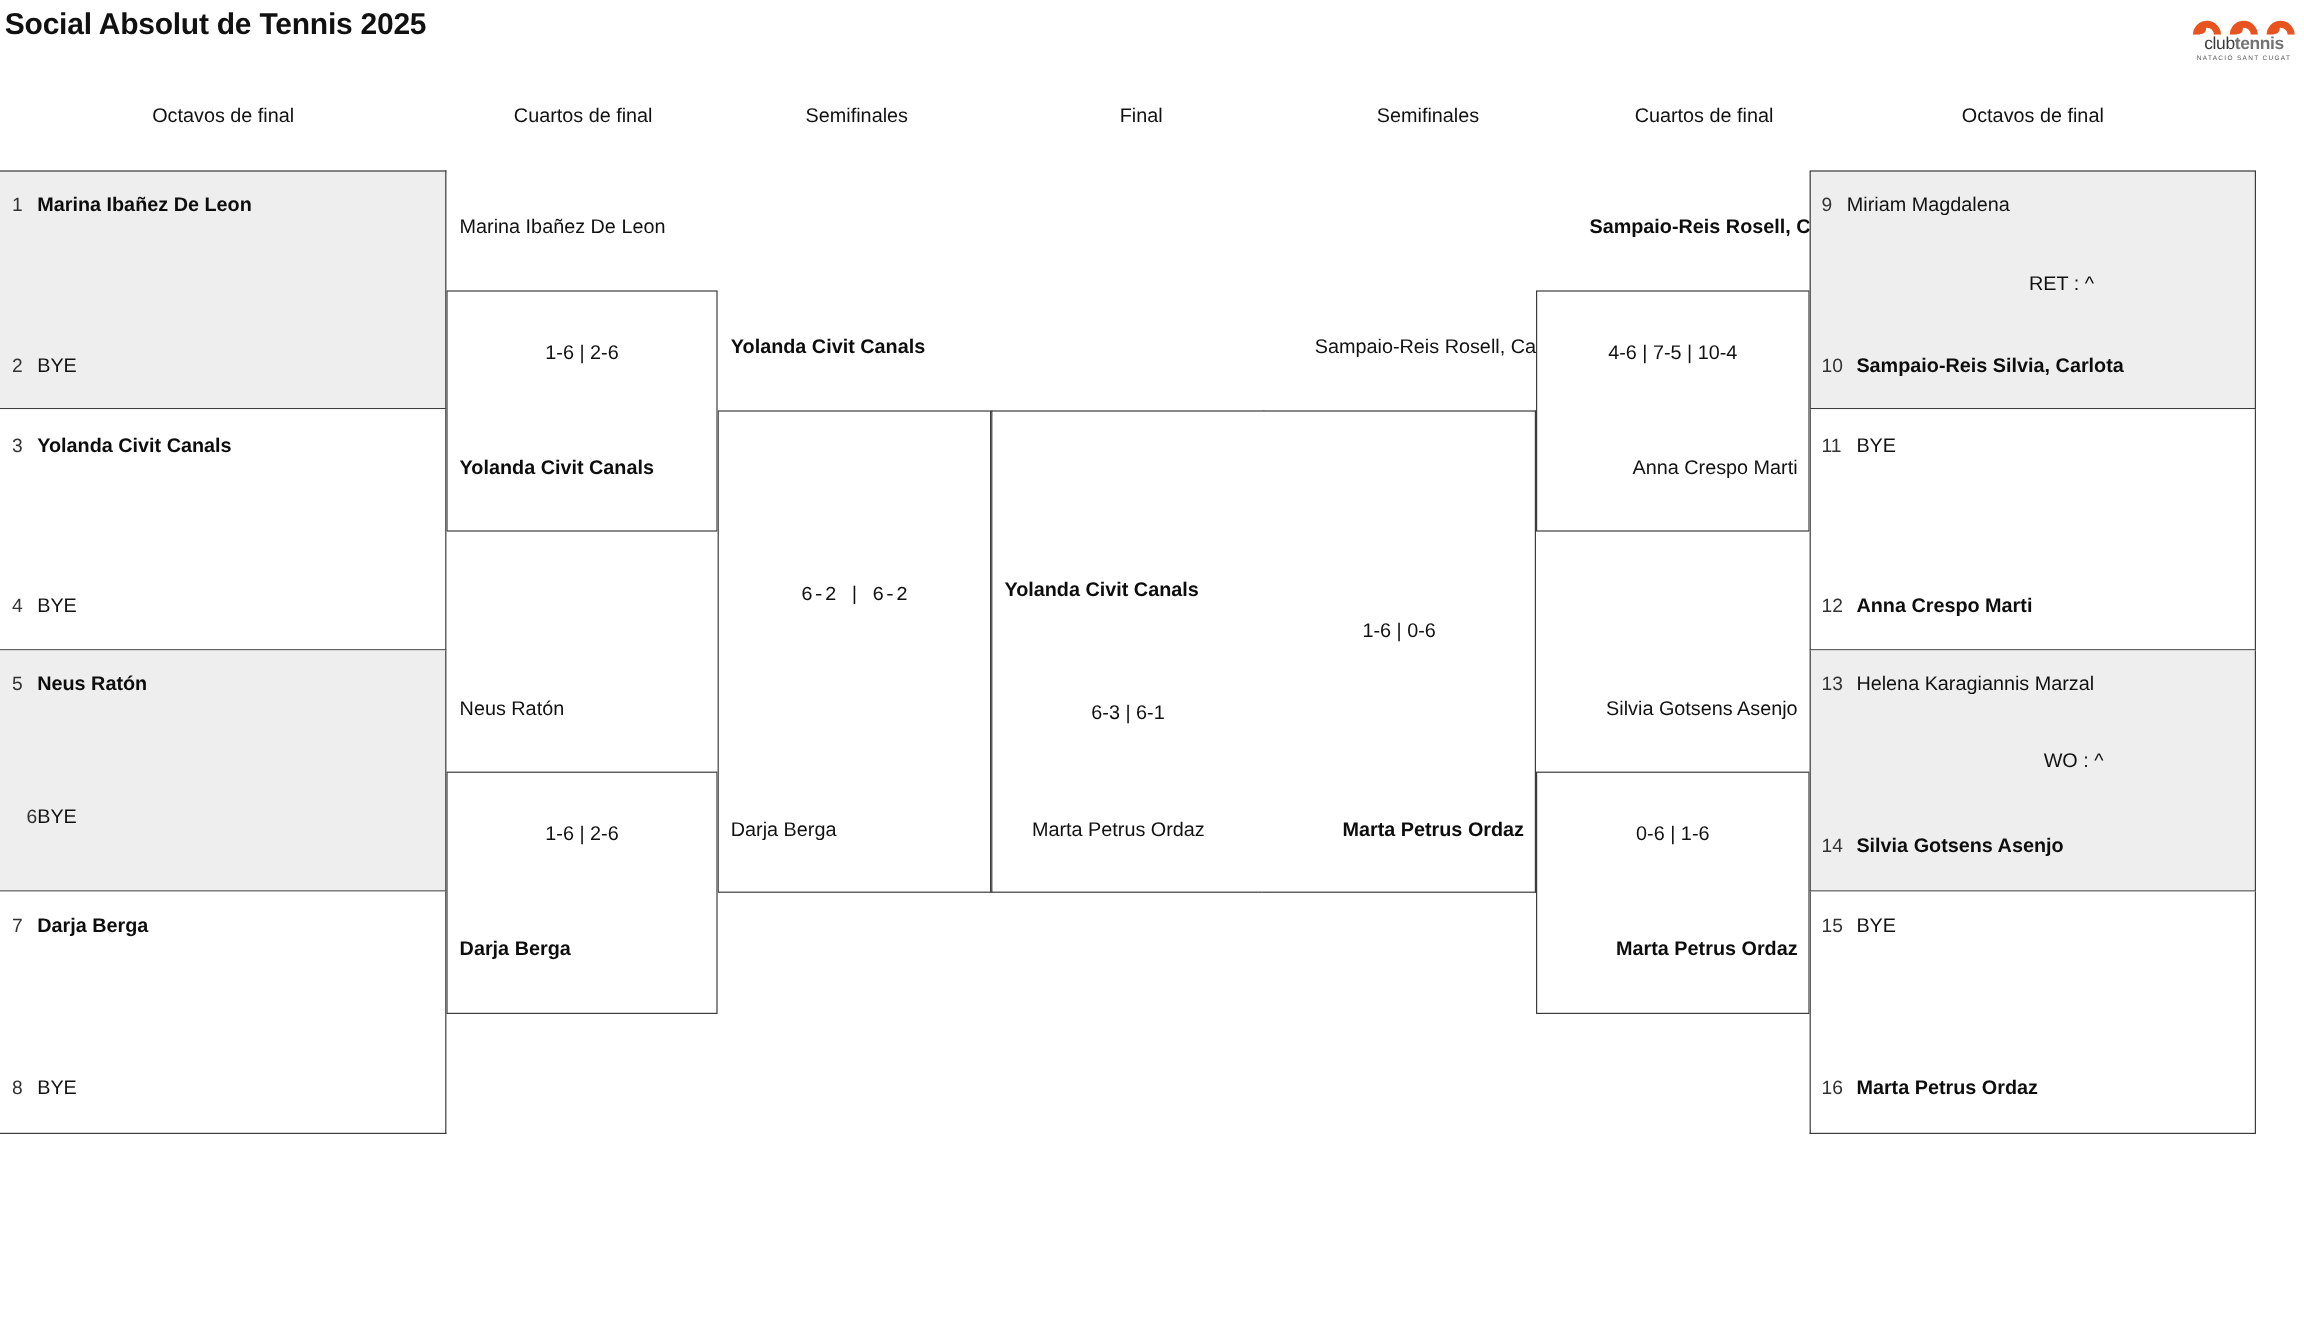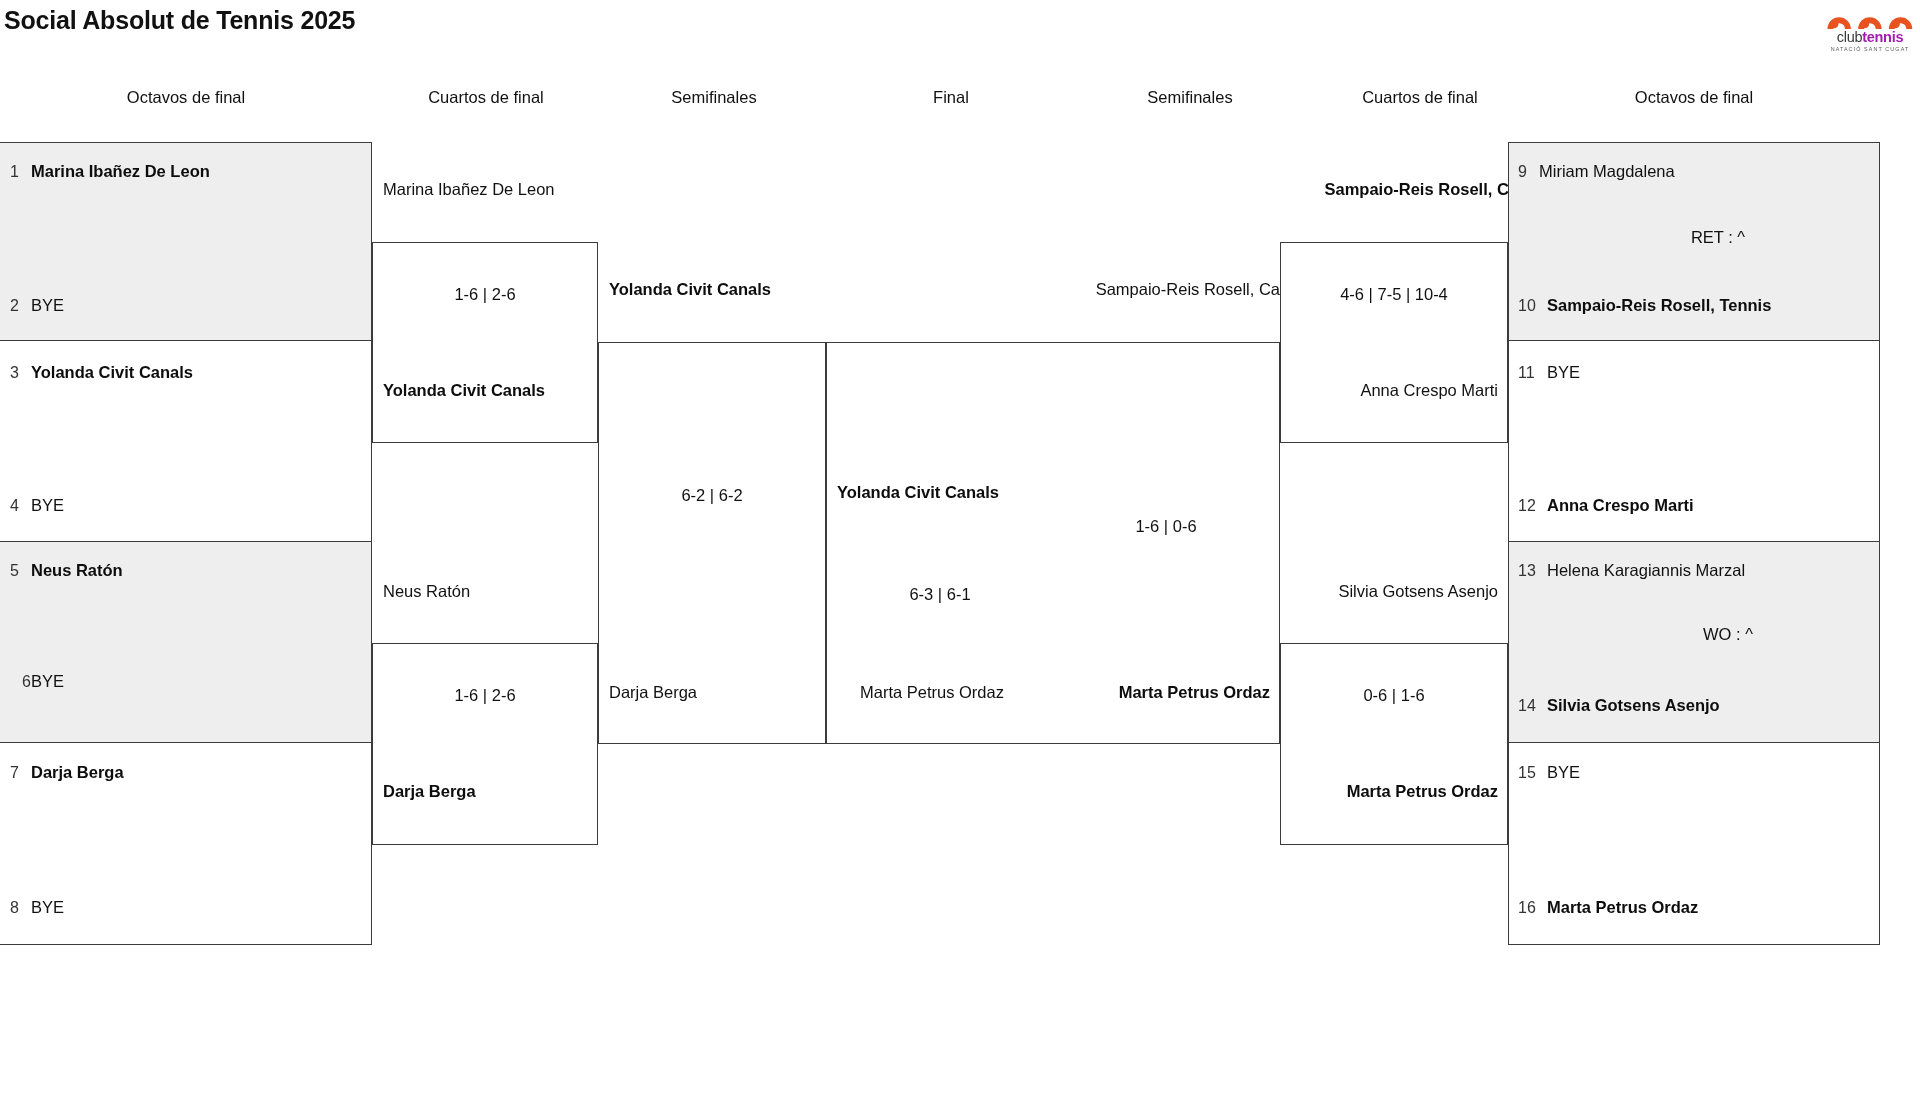--- a/index.html
+++ b/index.html
@@ -15,21 +15,21 @@
 
   
   .title-block{position:absolute;left:4px;top:4px;}
   .title-line1{font-size:25px;font-weight:700;line-height:33px;letter-spacing:-0.2px;color:#111;}
   .title-line2{font-size:24px;font-weight:400;line-height:33px;letter-spacing:-0.1px;color:#111;}
 
   
   .logo{position:absolute;right:6px;top:10px;width:88px;height:50px;text-align:center;}
   .logo-mark{height:19px;display:block;margin:0 auto;}
   .logo-word{font-size:14.5px;line-height:15px;margin-top:1px;color:#3a3a3a;letter-spacing:-0.3px;}
-  .logo-word b{color:#a21caf;font-weight:700;}
+  .logo-word b{color:#737373;font-weight:700;}
   .logo-sub{font-size:5.4px;letter-spacing:1.1px;color:#5a5a5a;margin-top:1px;}
 
   
   .round-head{
     position:absolute;font-size:16.5px;font-weight:400;color:#111;
     text-align:center;white-space:nowrap;top:88px;
   }
 
   
   .box{position:absolute;box-sizing:border-box;border:1px solid #3c3c3c;background:#ffffff;}
@@ -112,21 +112,21 @@
   <div class="score" style="left:372px;top:285px;width:226px;">1-6 | 2-6</div>
   <div class="slot" style="left:383px;top:381px;"><span class="pname bold">Yolanda Civit Canals</span></div>
 
   <div class="slot" style="left:383px;top:582px;"><span class="pname">Neus Ratón</span></div>
   <div class="score" style="left:372px;top:686px;width:226px;">1-6 | 2-6</div>
   <div class="slot" style="left:383px;top:782px;"><span class="pname bold">Darja Berga</span></div>
 
   <div class="box" style="left:598px;top:342px;width:228px;height:402px;"></div>
 
   <div class="slot" style="left:609px;top:280px;"><span class="pname bold">Yolanda Civit Canals</span></div>
-  <div class="score" style="left:598px;top:486px;width:228px;">6-2 | 6-2</div>
+  <div class="score" style="left:598px;top:486px;width:228px;font-family:Liberation Mono, monospace;">6-2 | 6-2</div>
   <div class="slot" style="left:609px;top:683px;"><span class="pname">Darja Berga</span></div>
 
   <div class="box" style="left:826px;top:342px;width:228px;height:402px;border-right:0;"></div>
 
   <div class="slot" style="left:837px;top:483px;"><span class="pname bold">Yolanda Civit Canals</span></div>
   <div class="score" style="left:826px;top:585px;width:228px;">6-3 | 6-1</div>
   <div class="slot" style="left:860px;top:683px;"><span class="pname">Marta Petrus Ordaz</span></div>
 
   <div class="box" style="left:1052px;top:342px;width:228px;height:402px;border-left:0;"></div>
 
@@ -148,21 +148,21 @@
   <div class="box shaded" style="left:1508px;top:142px;width:372px;height:199px;"></div>
   <div class="box" style="left:1508px;top:341px;width:372px;height:201px;border-top:0;"></div>
   <div class="box shaded" style="left:1508px;top:542px;width:372px;height:201px;border-top:0;"></div>
   <div class="box" style="left:1508px;top:743px;width:372px;height:202px;border-top:0;"></div>
 
   <div class="slot" style="left:1518px;top:162px;">
     <span class="seednum">9</span><span class="pname">Miriam Magdalena</span>
   </div>
   <div class="score" style="left:1504px;top:228px;width:428px;">RET : ^</div>
   <div class="slot" style="left:1518px;top:296px;">
-    <span class="seednum" style="min-width:29px;">10</span><span class="pname bold">Sampaio-Reis Rosell, Tennis</span>
+    <span class="seednum" style="min-width:29px;">10</span><span class="pname bold">Sampaio-Reis Silvia, Carlota</span>
   </div>
 
   <div class="slot" style="left:1518px;top:363px;">
     <span class="seednum" style="min-width:29px;">11</span><span class="pname">BYE</span>
   </div>
   <div class="slot" style="left:1518px;top:496px;">
     <span class="seednum" style="min-width:29px;">12</span><span class="pname bold">Anna Crespo Marti</span>
   </div>
 
   <div class="slot" style="left:1518px;top:561px;">

